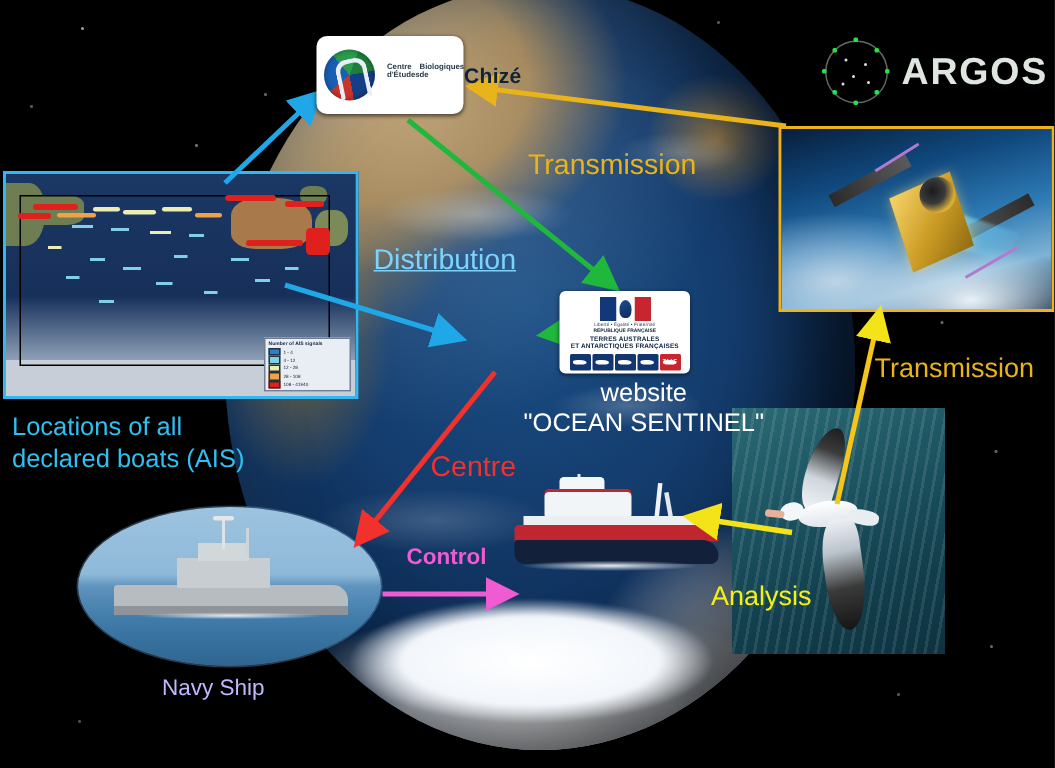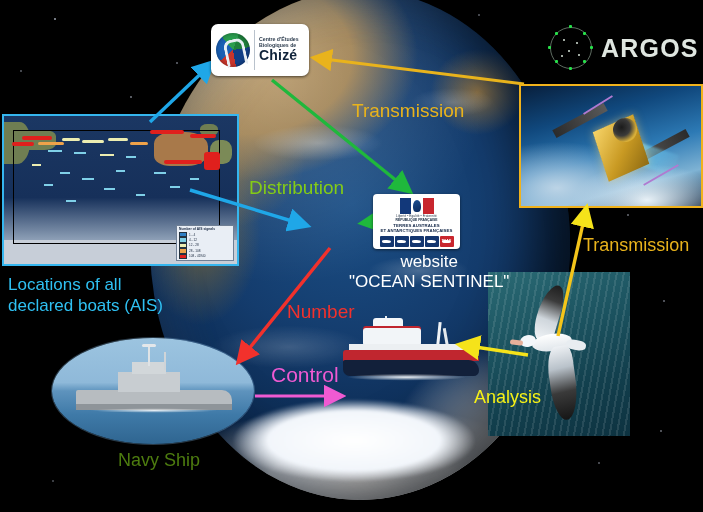--- a/index.html
+++ b/index.html
@@ -126,21 +126,21 @@
 
   
   #chize-logo{position:absolute;left:211px;top:24px;width:98px;height:52px;background:#fff;border-radius:7px;
     box-shadow:0 1px 3px rgba(0,0,0,.6);display:flex;align-items:center;padding:0 5px;box-sizing:border-box;gap:4px;}
   .cz-globe{width:34px;height:34px;border-radius:50%;flex:none;
     background:conic-gradient(from 20deg,#1e7f3c 0deg 60deg,#123f86 60deg 150deg,#c9352b 150deg 210deg,#1a5fb4 210deg 300deg,#2a9d4f 300deg 360deg);
     position:relative;box-shadow:inset 0 0 4px rgba(0,0,0,.4);}
   .cz-globe:after{content:"";position:absolute;left:9px;top:6px;width:15px;height:22px;
     border:3px solid #e8eef4;border-radius:8px 8px 2px 2px;border-bottom-color:transparent;transform:rotate(-12deg);}
   .cz-div{width:1px;align-self:stretch;margin:6px 0;background:#b9c2cc;}
-  .cz-txt{display:flex;flex-direction:column;justify-content:center;line-height:1.05;}
+  .cz-txt{display:flex;flex-direction:row;justify-content:center;line-height:1.05;}
   .cz-sm{font-size:5.2px;color:#2b3b4d;font-weight:600;}
   .cz-big{font-size:14px;color:#10233a;font-weight:700;letter-spacing:.2px;}
 
   #argos-logo{position:absolute;left:548px;top:20px;width:146px;height:56px;display:flex;align-items:center;gap:7px;}
   .ar-net{width:46px;height:46px;flex:none;position:relative;}
   .ar-ring{position:absolute;inset:2px;border:1px solid #5d6b60;border-radius:50%;}
   .ar-node{position:absolute;width:3.4px;height:3.4px;background:#27e04a;border-radius:1px;}
   .ar-inode{position:absolute;width:2px;height:2px;background:#d7e3d9;border-radius:50%;}
   .ar-txt{display:flex;flex-direction:column;}
   .ar-name{font-size:25px;font-weight:700;color:#dfe6e0;letter-spacing:1.2px;line-height:1;}
@@ -178,25 +178,25 @@
 
   
   #arrows{position:absolute;left:0;top:0;width:703px;height:512px;pointer-events:none;}
 
   
   .lbl{position:absolute;white-space:nowrap;font-weight:400;}
   #lbl-analysis{left:104px;top:31px;padding:3px 14px;border:2px solid #e8252a;border-radius:6px;
     color:#39c3f2;font-size:19px;background:rgba(0,0,0,.55);}
   #lbl-transmission1{left:352px;top:100px;color:#e9b31c;font-size:19px;}
   #lbl-transmission2{left:583px;top:235px;color:#e9b31c;font-size:18px;}
-  #lbl-distribution{left:249px;top:177px;color:#84cc16;font-size:19px;}
+  #lbl-distribution{left:249px;top:163px;color:#7dd3fc;font-size:19px;text-decoration:underline;}
   #lbl-alert{left:287px;top:301px;color:#f2312c;font-size:19px;}
-  #lbl-control{left:271px;top:363px;color:#f05ad2;font-size:21px;}
+  #lbl-control{left:271px;top:363px;color:#f05ad2;font-size:15px;font-weight:bold;}
   #lbl-detection{left:474px;top:387px;color:#f5f116;font-size:18px;}
-  #lbl-navyship{left:118px;top:450px;color:#4d7c0f;font-size:18px;}
+  #lbl-navyship{left:108px;top:450px;color:#c4b5fd;font-size:15px;}
   #lbl-ais{left:8px;top:274px;color:#2fc0f2;font-size:17px;line-height:21px;}
   #lbl-website{left:349px;top:252px;color:#ffffff;font-size:17px;line-height:20px;text-align:center;}
 </style>
 </head>
 <body>
 
 <div id="stage">
 
   <div>
     <div class="star" style="left:54px;top:18px;width:2px;height:2px;"></div>
@@ -417,21 +417,21 @@
       <div class="tf-ic"></div>
       <div class="tf-ic"></div>
       <div class="tf-ic"></div>
       <div class="tf-ic taaf">TAAF</div>
     </div>
   </div>
 
   <div class="lbl" id="lbl-transmission1">Transmission</div>
   <div class="lbl" id="lbl-transmission2">Transmission</div>
   <div class="lbl" id="lbl-distribution">Distribution</div>
-  <div class="lbl" id="lbl-alert">Number</div>
+  <div class="lbl" id="lbl-alert">Centre</div>
   <div class="lbl" id="lbl-control">Control</div>
   <div class="lbl" id="lbl-detection">Analysis</div>
   <div class="lbl" id="lbl-navyship">Navy Ship</div>
   <div class="lbl" id="lbl-website">
     <div>website</div>
     <div>"OCEAN SENTINEL"</div>
   </div>
   <div class="lbl" id="lbl-ais">
     <div>Locations of all</div>
     <div>declared boats (AIS)</div>

